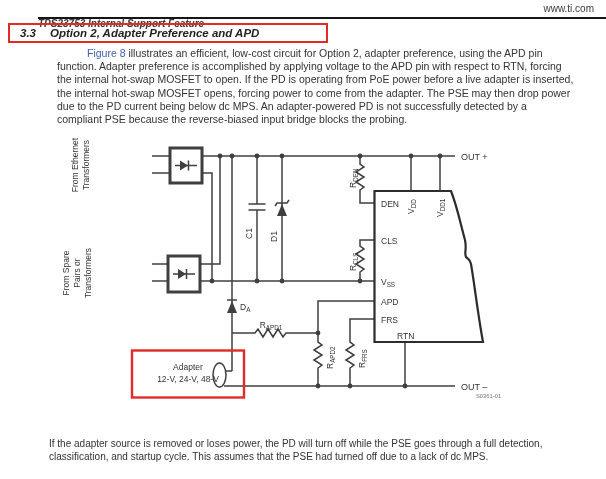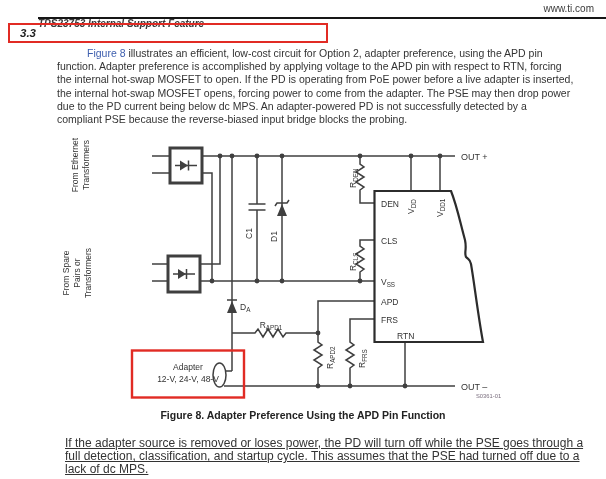--- a/index.html
+++ b/index.html
@@ -18,21 +18,21 @@
   .h-num{font-weight:bold;font-style:italic;font-size:11.5px;color:#222;margin-left:10px;width:30px;}
   .h-title{font-weight:bold;font-style:italic;font-size:11.5px;color:#222;}
 
   .para{position:absolute;left:57px;top:47px;width:517px;font-size:10.5px;line-height:13.2px;color:var(--text);}
   .link{color:var(--link);text-decoration:none;cursor:pointer;margin-left:30px;}
 
   .schematic{position:absolute;left:0;top:130px;}
 
   .caption{position:absolute;left:0;top:409px;width:606px;text-align:center;font-weight:bold;
            font-size:10.5px;color:#222;}
-  .closing{position:absolute;left:65px;top:437px;width:520px;font-size:12px;line-height:13.2px;color:var(--text);text-decoration:underline;}
+  .closing{position:absolute;left:49px;top:437px;width:520px;font-size:10px;line-height:13.2px;color:var(--text);}
 
   
   .wire{stroke:var(--wire);stroke-width:1.5;fill:none;}
   .boxline{stroke:var(--wire);stroke-width:3;fill:#fff;}
   .icbox{stroke:#2c2c2c;stroke-width:2.2;fill:#fff;}
   .dot{fill:var(--wire);stroke:none;}
   .fillshape{fill:var(--wire);stroke:none;}
   .lbl{font-family:"Liberation Sans",sans-serif;font-size:8.5px;fill:var(--text);}
   .lbl-b{font-family:"Liberation Sans",sans-serif;font-size:9px;fill:var(--text);}
   .sub{font-size:6.3px;}
@@ -43,20 +43,21 @@
 <body>
 
 <div class="page">
 
   <div class="hdr-left">TPS23753 Internal Support Feature</div>
   <div class="hdr-right">www.ti.com</div>
   <div class="hdr-rule"></div>
 
   <div class="h-box">
     <span class="h-num">3.3</span>
+    <span class="h-title">Option 2, Adapter Preference and APD</span>
   </div>
 
   <p class="para"><a class="link">Figure 8</a><span> illustrates an efficient, low-cost circuit for Option 2, adapter preference, using the APD pin function. Adapter preference is accomplished by applying voltage to the APD pin with respect to RTN, forcing the internal hot-swap MOSFET to open. If the PD is operating from PoE power before a live adapter is inserted, the internal hot-swap MOSFET opens, forcing power to come from the adapter. The PSE may then drop power due to the PD current being below dc MPS. An adapter-powered PD is not successfully detected by a compliant PSE because the reverse-biased input bridge blocks the probing.</span></p>
 
   <svg class="schematic" width="606" height="278" viewBox="0 130 606 278" xmlns="http://www.w3.org/2000/svg">
 
     <g>
 
       <line class="wire" x1="152" y1="156" x2="170" y2="156"></line>
       <line class="wire" x1="152" y1="173" x2="170" y2="173"></line>
@@ -168,17 +169,16 @@
     <text class="lbl-b" x="461" y="159.5">OUT +</text>
     <text class="lbl-b" x="461" y="389.5">OUT –</text>
     <text class="figcode" x="476" y="397.5">S0361-01</text>
 
     <text class="lbl" text-anchor="middle" x="188" y="370">Adapter</text>
     <text class="lbl" text-anchor="middle" x="188" y="382">12-V, 24-V, 48-V</text>
 
     <rect class="redbox" x="132" y="350.5" width="112" height="47"></rect>
   </svg>
 
-  <div class="caption">Figure 8. Adapter Preference Using the APD Pin Function</div>
 
   <p class="closing">If the adapter source is removed or loses power, the PD will turn off while the PSE goes through a full detection, classification, and startup cycle. This assumes that the PSE had turned off due to a lack of dc MPS.</p>
 
 </div>
 
 </body></html>

